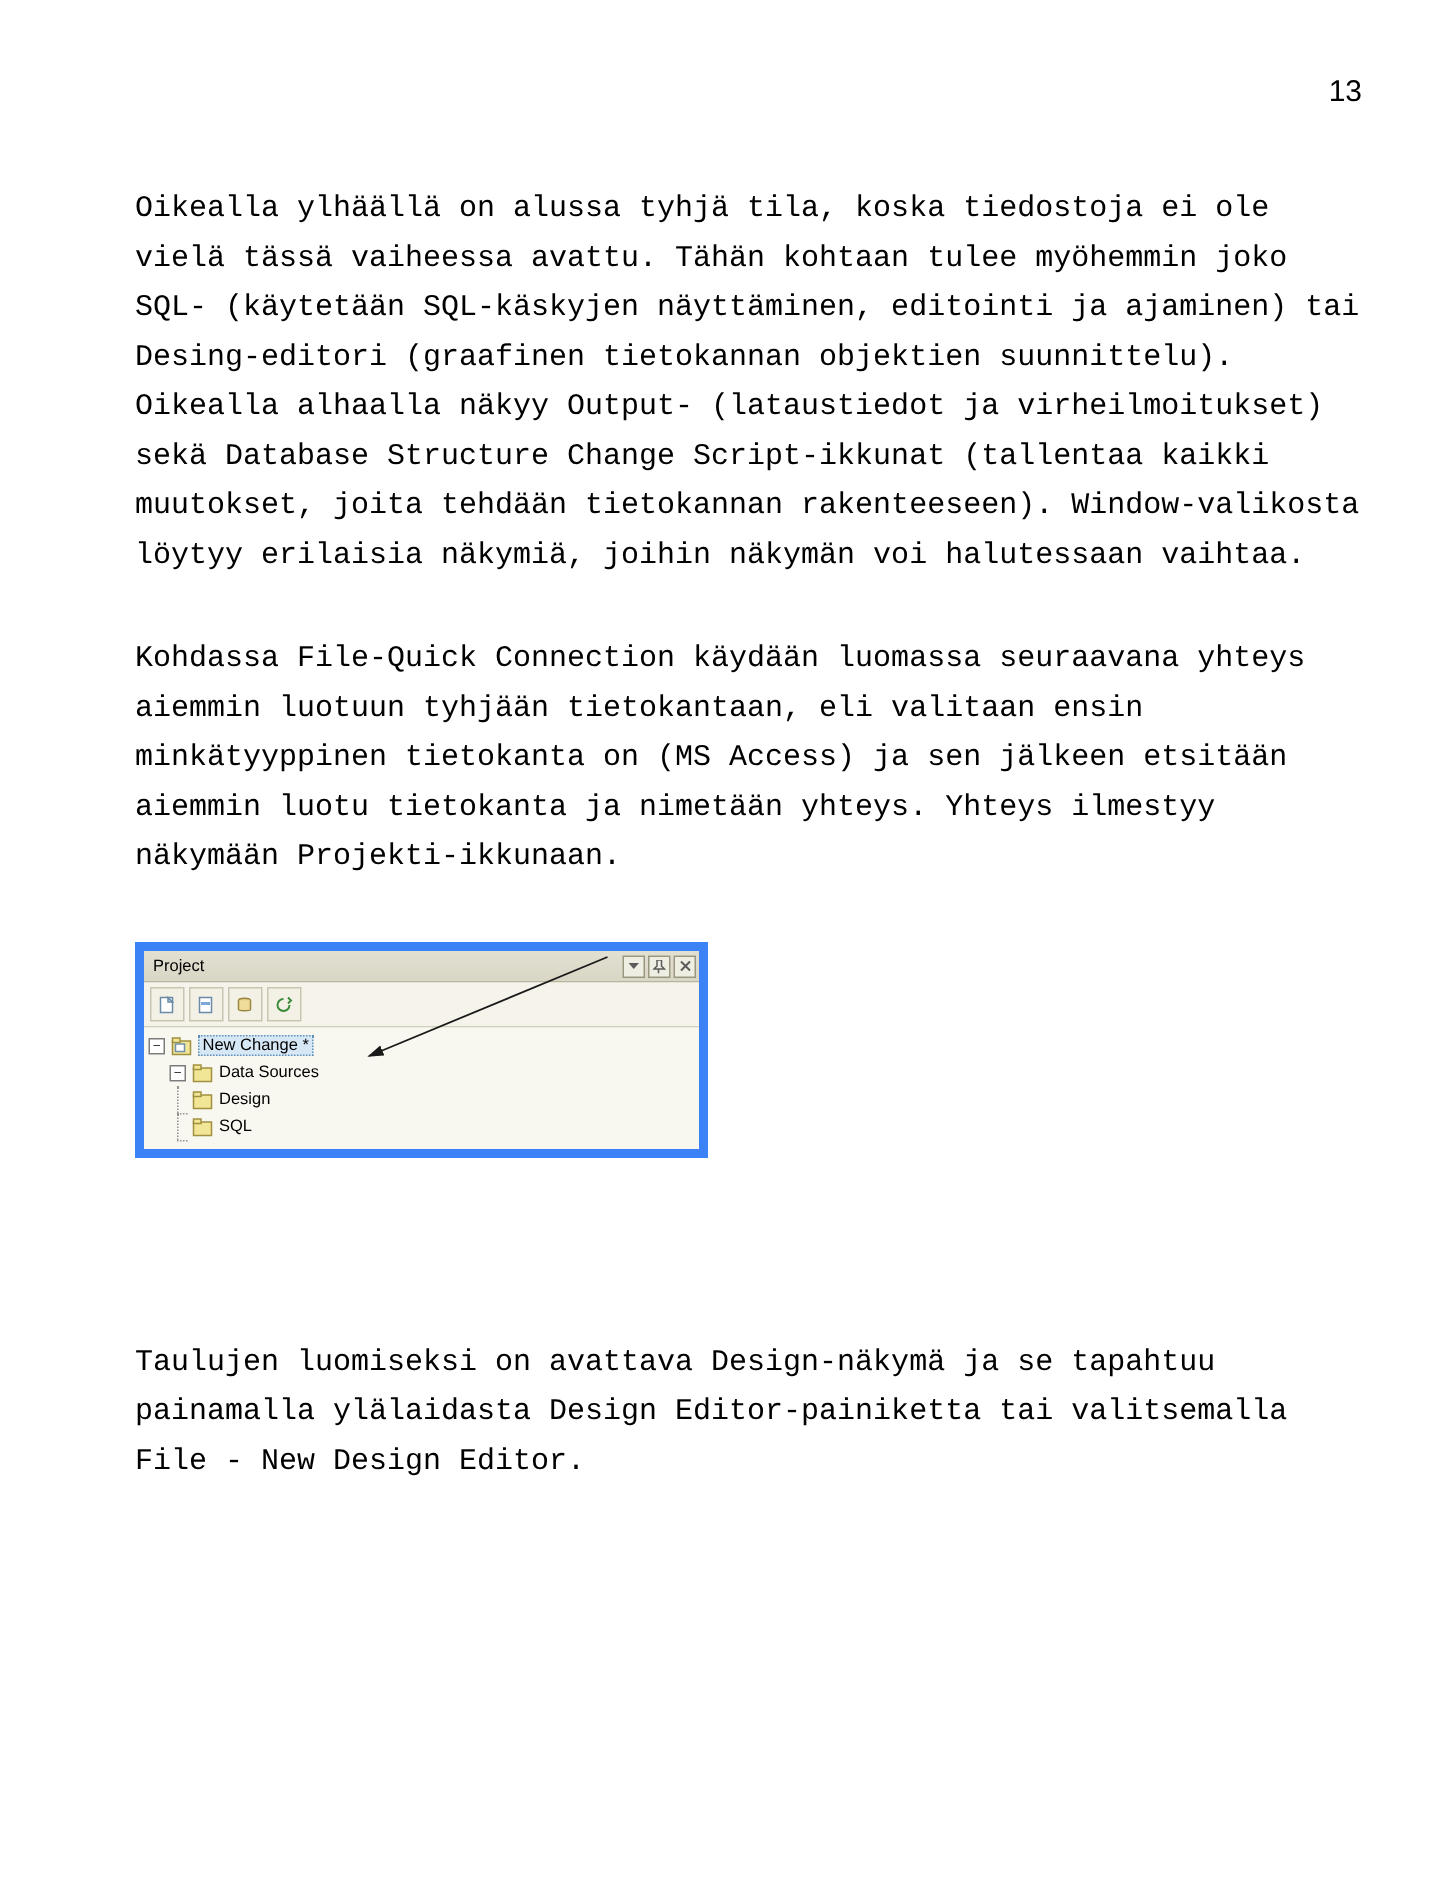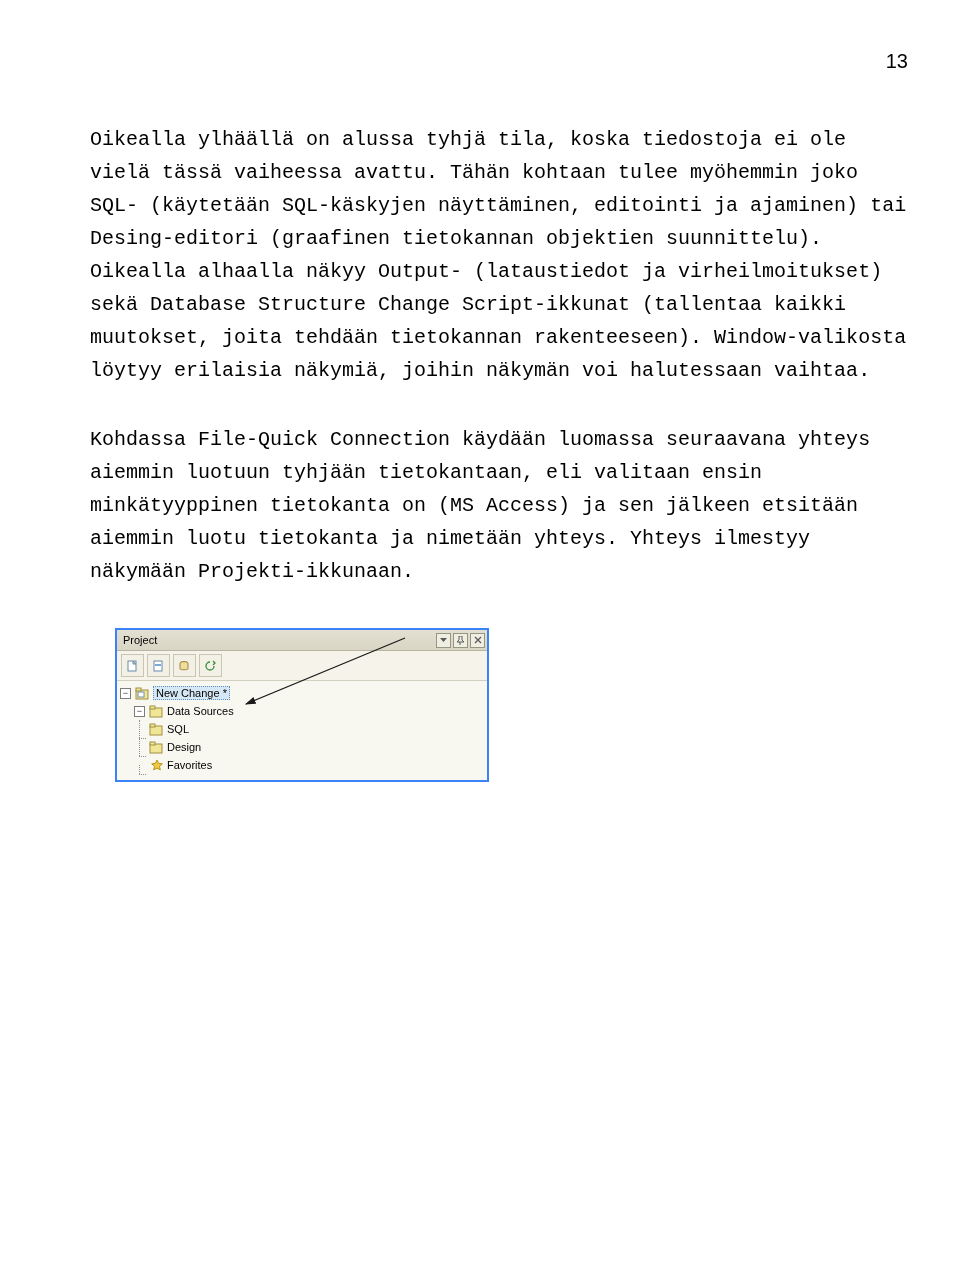--- a/index.html
+++ b/index.html
@@ -25,27 +25,26 @@
     margin: 0 0 36px 0;
     font-family: Liberation Mono, monospace;
   }
   
   .figure-wrap {
     margin: 40px 0 120px 0;
     position: relative;
     width: 380px;
   }
   .panel {
-    border: 2px solid #3b82f6;
+    border: 6px solid #3b82f6;
     background: #f1efe3;
     width: 370px;
     font-family: Tahoma, Arial, sans-serif;
     font-size: 11px;
     color: #000;
-    margin-left: 25px;
   }
   .panel-titlebar {
     display: flex;
     align-items: center;
     justify-content: space-between;
     background: linear-gradient(#e2e0d2, #d9d6c5);
     border-bottom: 1px solid #b8b5a2;
     padding: 1px 2px 1px 6px;
     height: 18px;
   }
@@ -266,49 +265,41 @@
 
 
         <div class="tree-row indent-3">
           <span class="tree-line"></span>
           <span class="tree-icon">
             <svg width="15" height="13">
                 <rect x="1" y="3" width="12" height="9" fill="#f1e696" stroke="#a09040"></rect>
                 <rect x="1" y="1" width="5" height="3" fill="#f1e696" stroke="#a09040"></rect>
               </svg>
           </span>
-          <span class="row-label">SQL</span>
+          <span class="row-label">Design</span>
         </div>
 
         <div class="tree-row indent-3">
           <span class="tree-line"></span>
           <span class="tree-icon">
             <svg width="15" height="13">
                 <rect x="1" y="3" width="12" height="9" fill="#f1e696" stroke="#a09040"></rect>
                 <rect x="1" y="1" width="5" height="3" fill="#f1e696" stroke="#a09040"></rect>
               </svg>
           </span>
-          <span class="row-label">Design</span>
-        </div>
-
-        <div class="tree-row indent-3">
-          <span class="tree-line last"></span>
-          <span class="tree-icon">
-            <svg width="14" height="13">
-                <path d="M7 1l1.6 3.4 3.7.4-2.8 2.5.8 3.6L7 9.1 3.7 10.9l.8-3.6L1.7 4.8l3.7-.4z" fill="#f2c840" stroke="#b8941a"></path>
-              </svg>
-          </span>
-          <span class="row-label">Favorites</span>
-        </div>
+          <span class="row-label">SQL</span>
+        </div>
+
       </div>
     </div>
 
     <svg class="arrow-annotation" width="180" height="80">
       <defs>
         <marker id="ah" markerWidth="10" markerHeight="10" refX="8" refY="3" orient="auto">
           <path d="M0 0 L9 3 L0 6 z" fill="#1a1a1a"></path>
         </marker>
       </defs>
       <line x1="165" y1="2" x2="6" y2="68" stroke="#1a1a1a" stroke-width="1.2" marker-end="url(#ah)"></line>
     </svg>
   </div>
 
+  <p>Taulujen luomiseksi on avattava Design-näkymä ja se tapahtuu painamalla ylälaidasta Design Editor-painiketta tai valitsemalla File - New Design Editor.</p>
 </div>
 
 </body></html>

